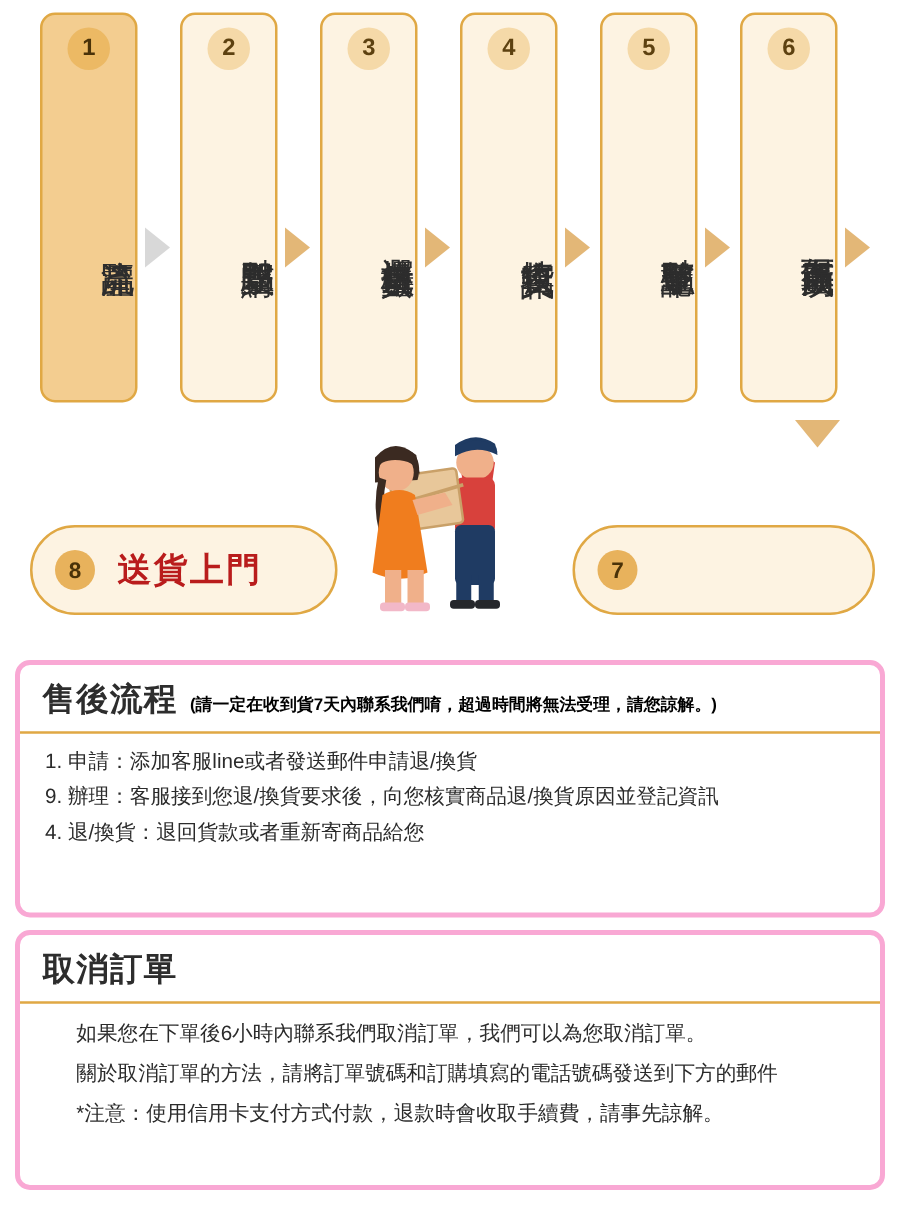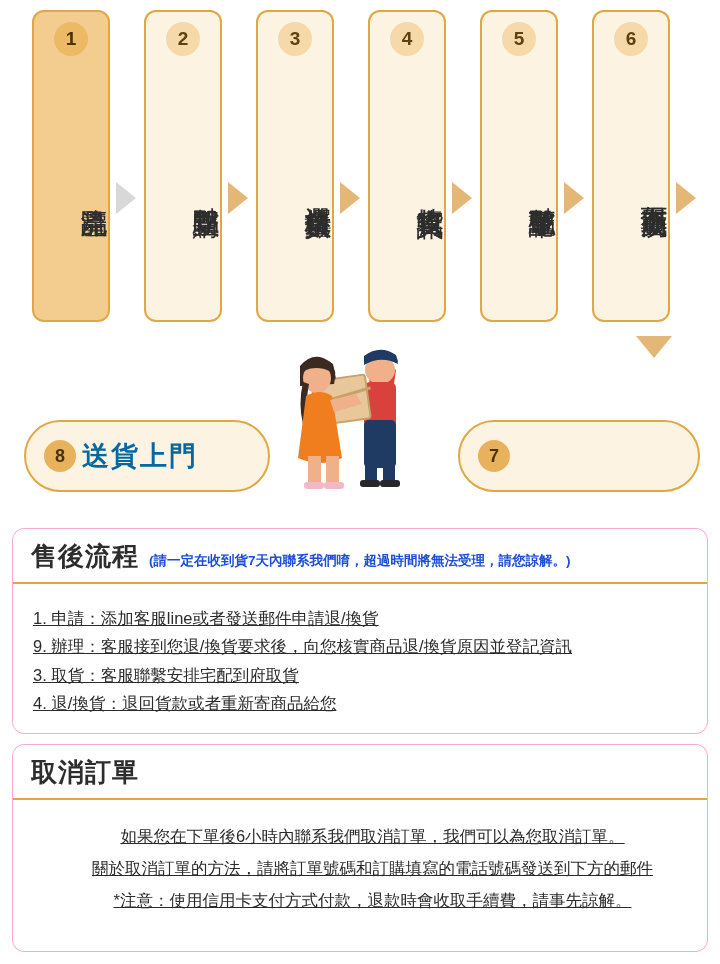--- a/index.html
+++ b/index.html
@@ -127,75 +127,74 @@
     font-weight: bold;
     display: flex;
     align-items: center;
     justify-content: center;
     margin-left: 18px;
     flex: none;
   }
   .pill-label {
     font-size: 27px;
     font-weight: bold;
-    color: #0369a1;
-    margin-left: 6px;
+    color: #b91c1c;
+    margin-left: 18px;
     letter-spacing: 2px;
   }
   #pill-8 { left: 24px; width: 246px; }
   #pill-7 { left: 458px; width: 242px; }
 
   
   .illustration {
     position: absolute;
     left: 272px;
     top: 320px;
     width: 180px;
     height: 180px;
   }
 
   
   .panel {
     position: absolute;
     left: 12px;
     width: 696px;
-    border: 1px solid #f9a8d4;
+    border: 4px solid #f9a8d4;
     border-radius: 12px;
     background: #ffffff;
     box-sizing: border-box;
   }
   #after-sales-panel { top: 528px; height: 206px; }
-  #cancel-panel { top: 744px; height: 208px; text-align: center; }
+  #cancel-panel { top: 744px; height: 208px; }
 
   .panel-head {
     display: flex;
     align-items: baseline;
     padding: 10px 18px 4px 18px;
   }
   .panel-title {
     font-size: 26px;
     font-weight: bold;
     color: #2d2d2d;
     letter-spacing: 1px;
   }
   .panel-note {
     font-size: 13.5px;
-    color: #1d4ed8;
+    color: #000000;
     margin-left: 10px;
     font-weight: bold;
     letter-spacing: 0;
   }
   .panel-divider {
     height: 2px;
     background: #e0a844;
     margin: 4px 0 0 0;
   }
   .panel-body {
-    padding: 20px 20px 0 20px;
-    text-decoration: underline;
+    padding: 8px 20px 0 20px;
   }
   .list-item {
     font-size: 16.5px;
     line-height: 1.72;
     color: #2b2b2b;
     white-space: nowrap;
   }
   .para {
     font-size: 16.5px;
     line-height: 1.95;
@@ -292,21 +291,20 @@
 
 <div class="panel" id="after-sales-panel">
   <div class="panel-head">
     <span class="panel-title">售後流程</span>
     <span class="panel-note">(請一定在收到貨7天內聯系我們唷，超過時間將無法受理，請您諒解。)</span>
   </div>
   <div class="panel-divider"></div>
   <div class="panel-body">
     <div class="list-item">1. 申請：添加客服line或者發送郵件申請退/換貨</div>
     <div class="list-item">9. 辦理：客服接到您退/換貨要求後，向您核實商品退/換貨原因並登記資訊</div>
-    <div class="list-item">3. 取貨：客服聯繫安排宅配到府取貨</div>
     <div class="list-item">4. 退/換貨：退回貨款或者重新寄商品給您</div>
   </div>
 </div>
 
 <div class="panel" id="cancel-panel">
   <div class="panel-head">
     <span class="panel-title">取消訂單</span>
   </div>
   <div class="panel-divider"></div>
   <div class="panel-body">

